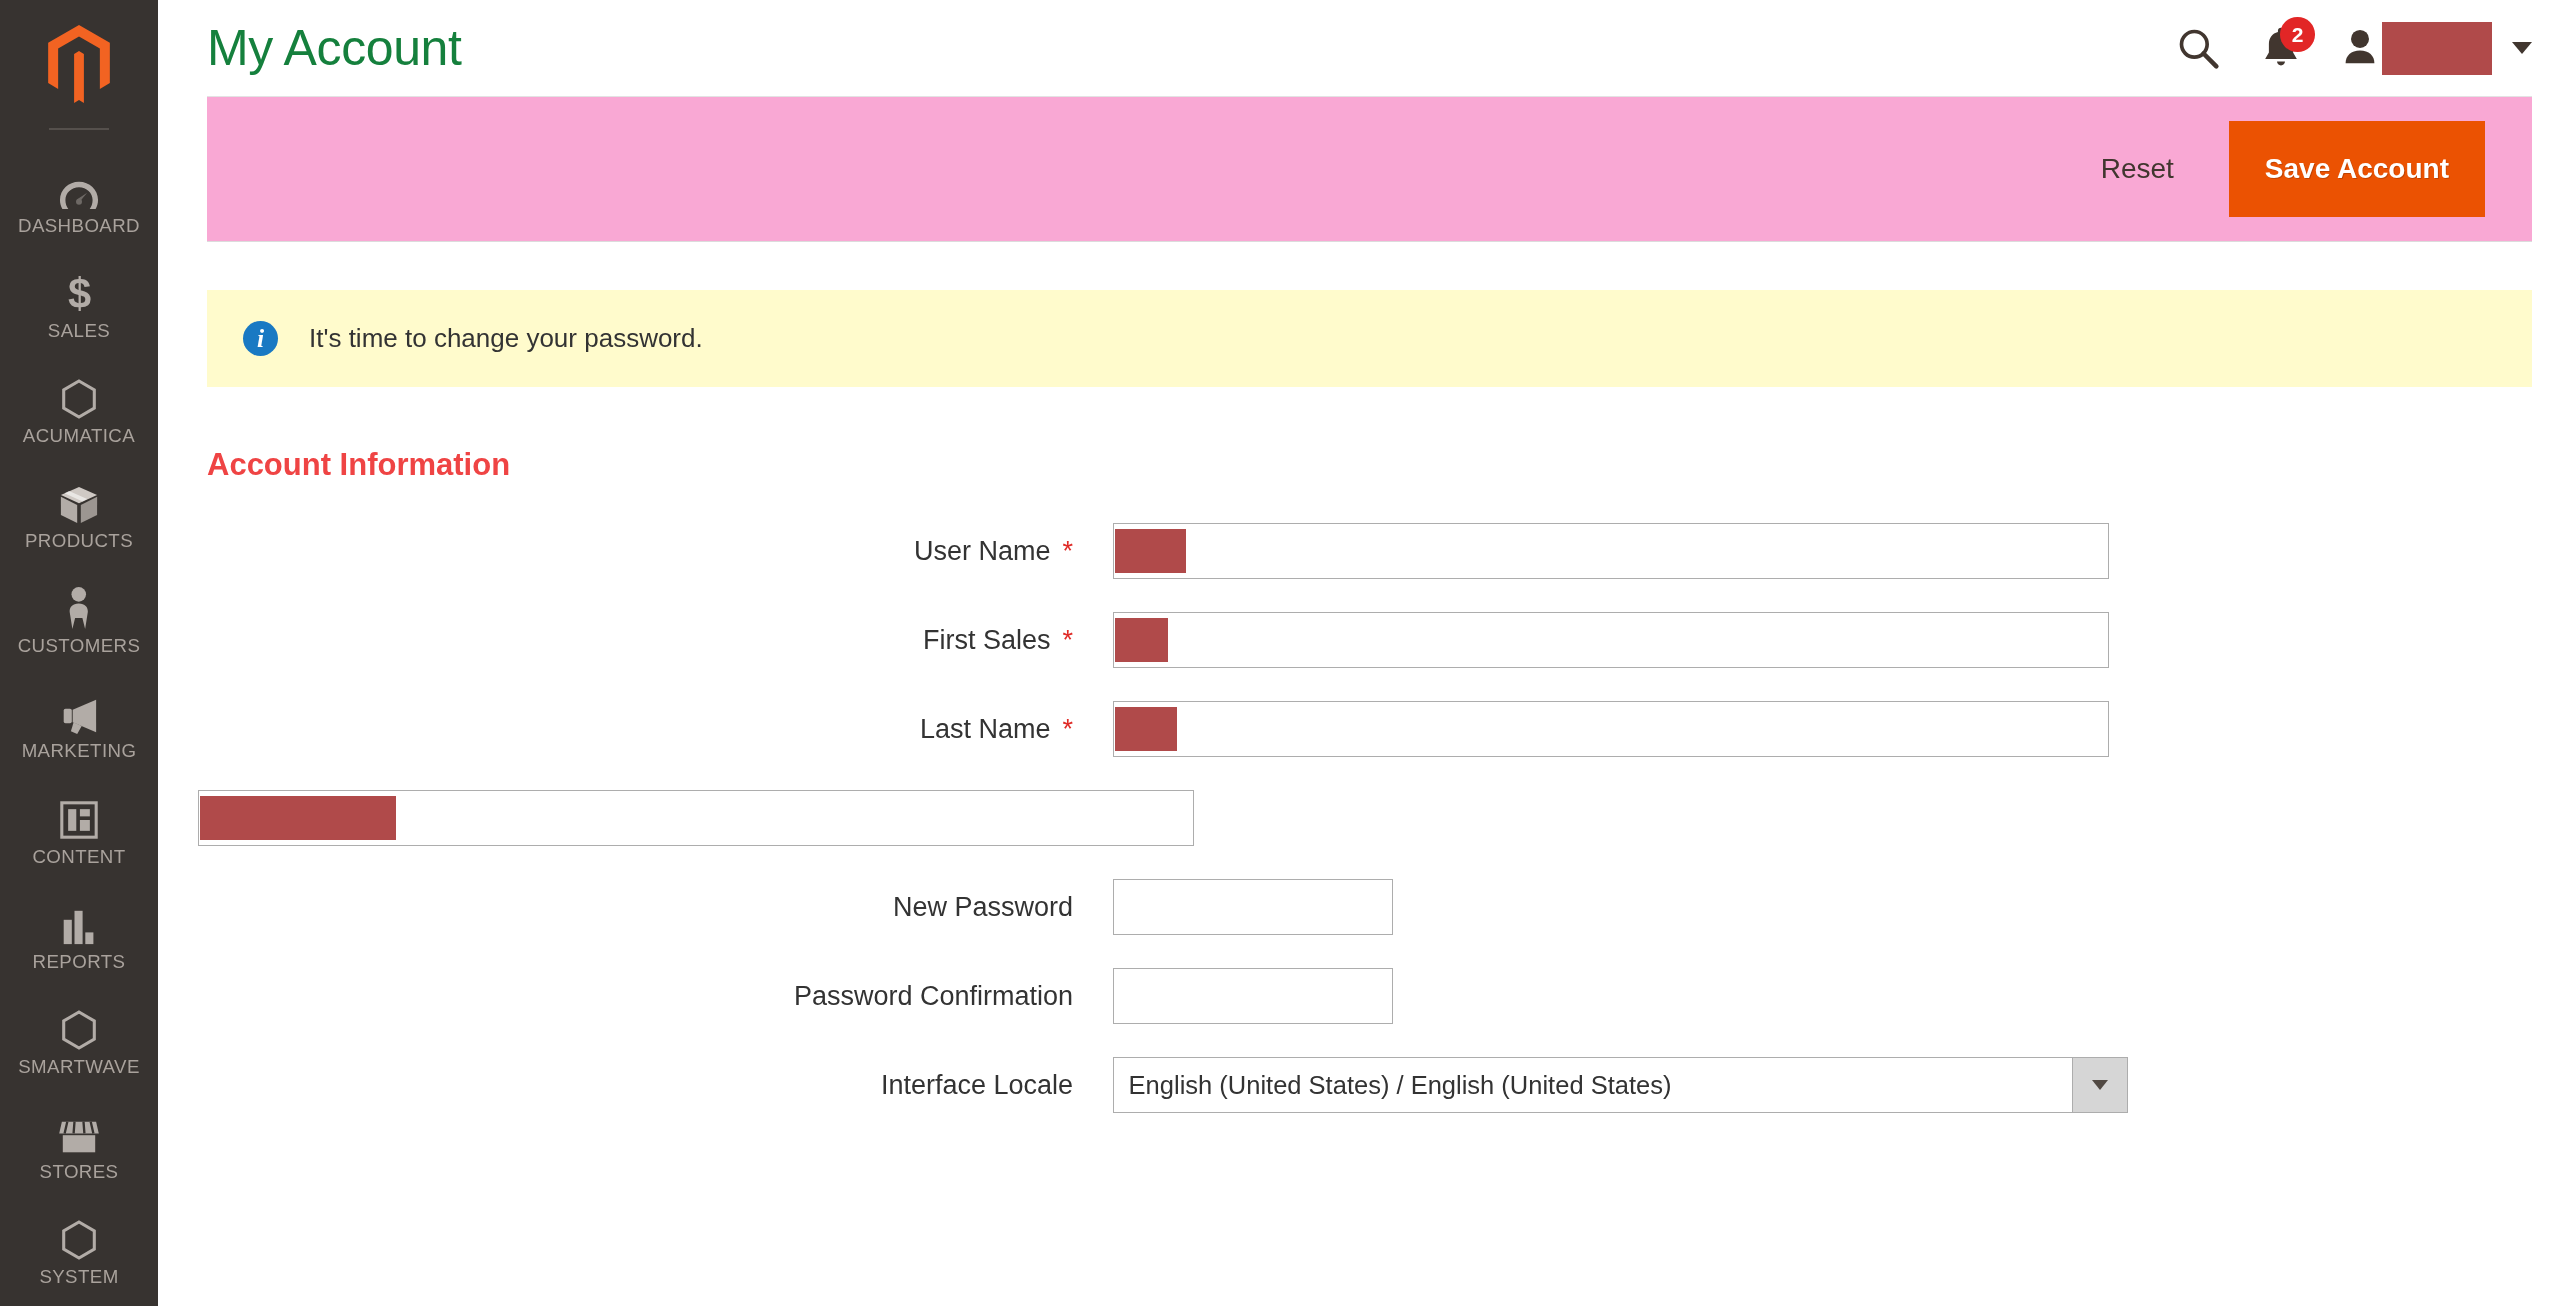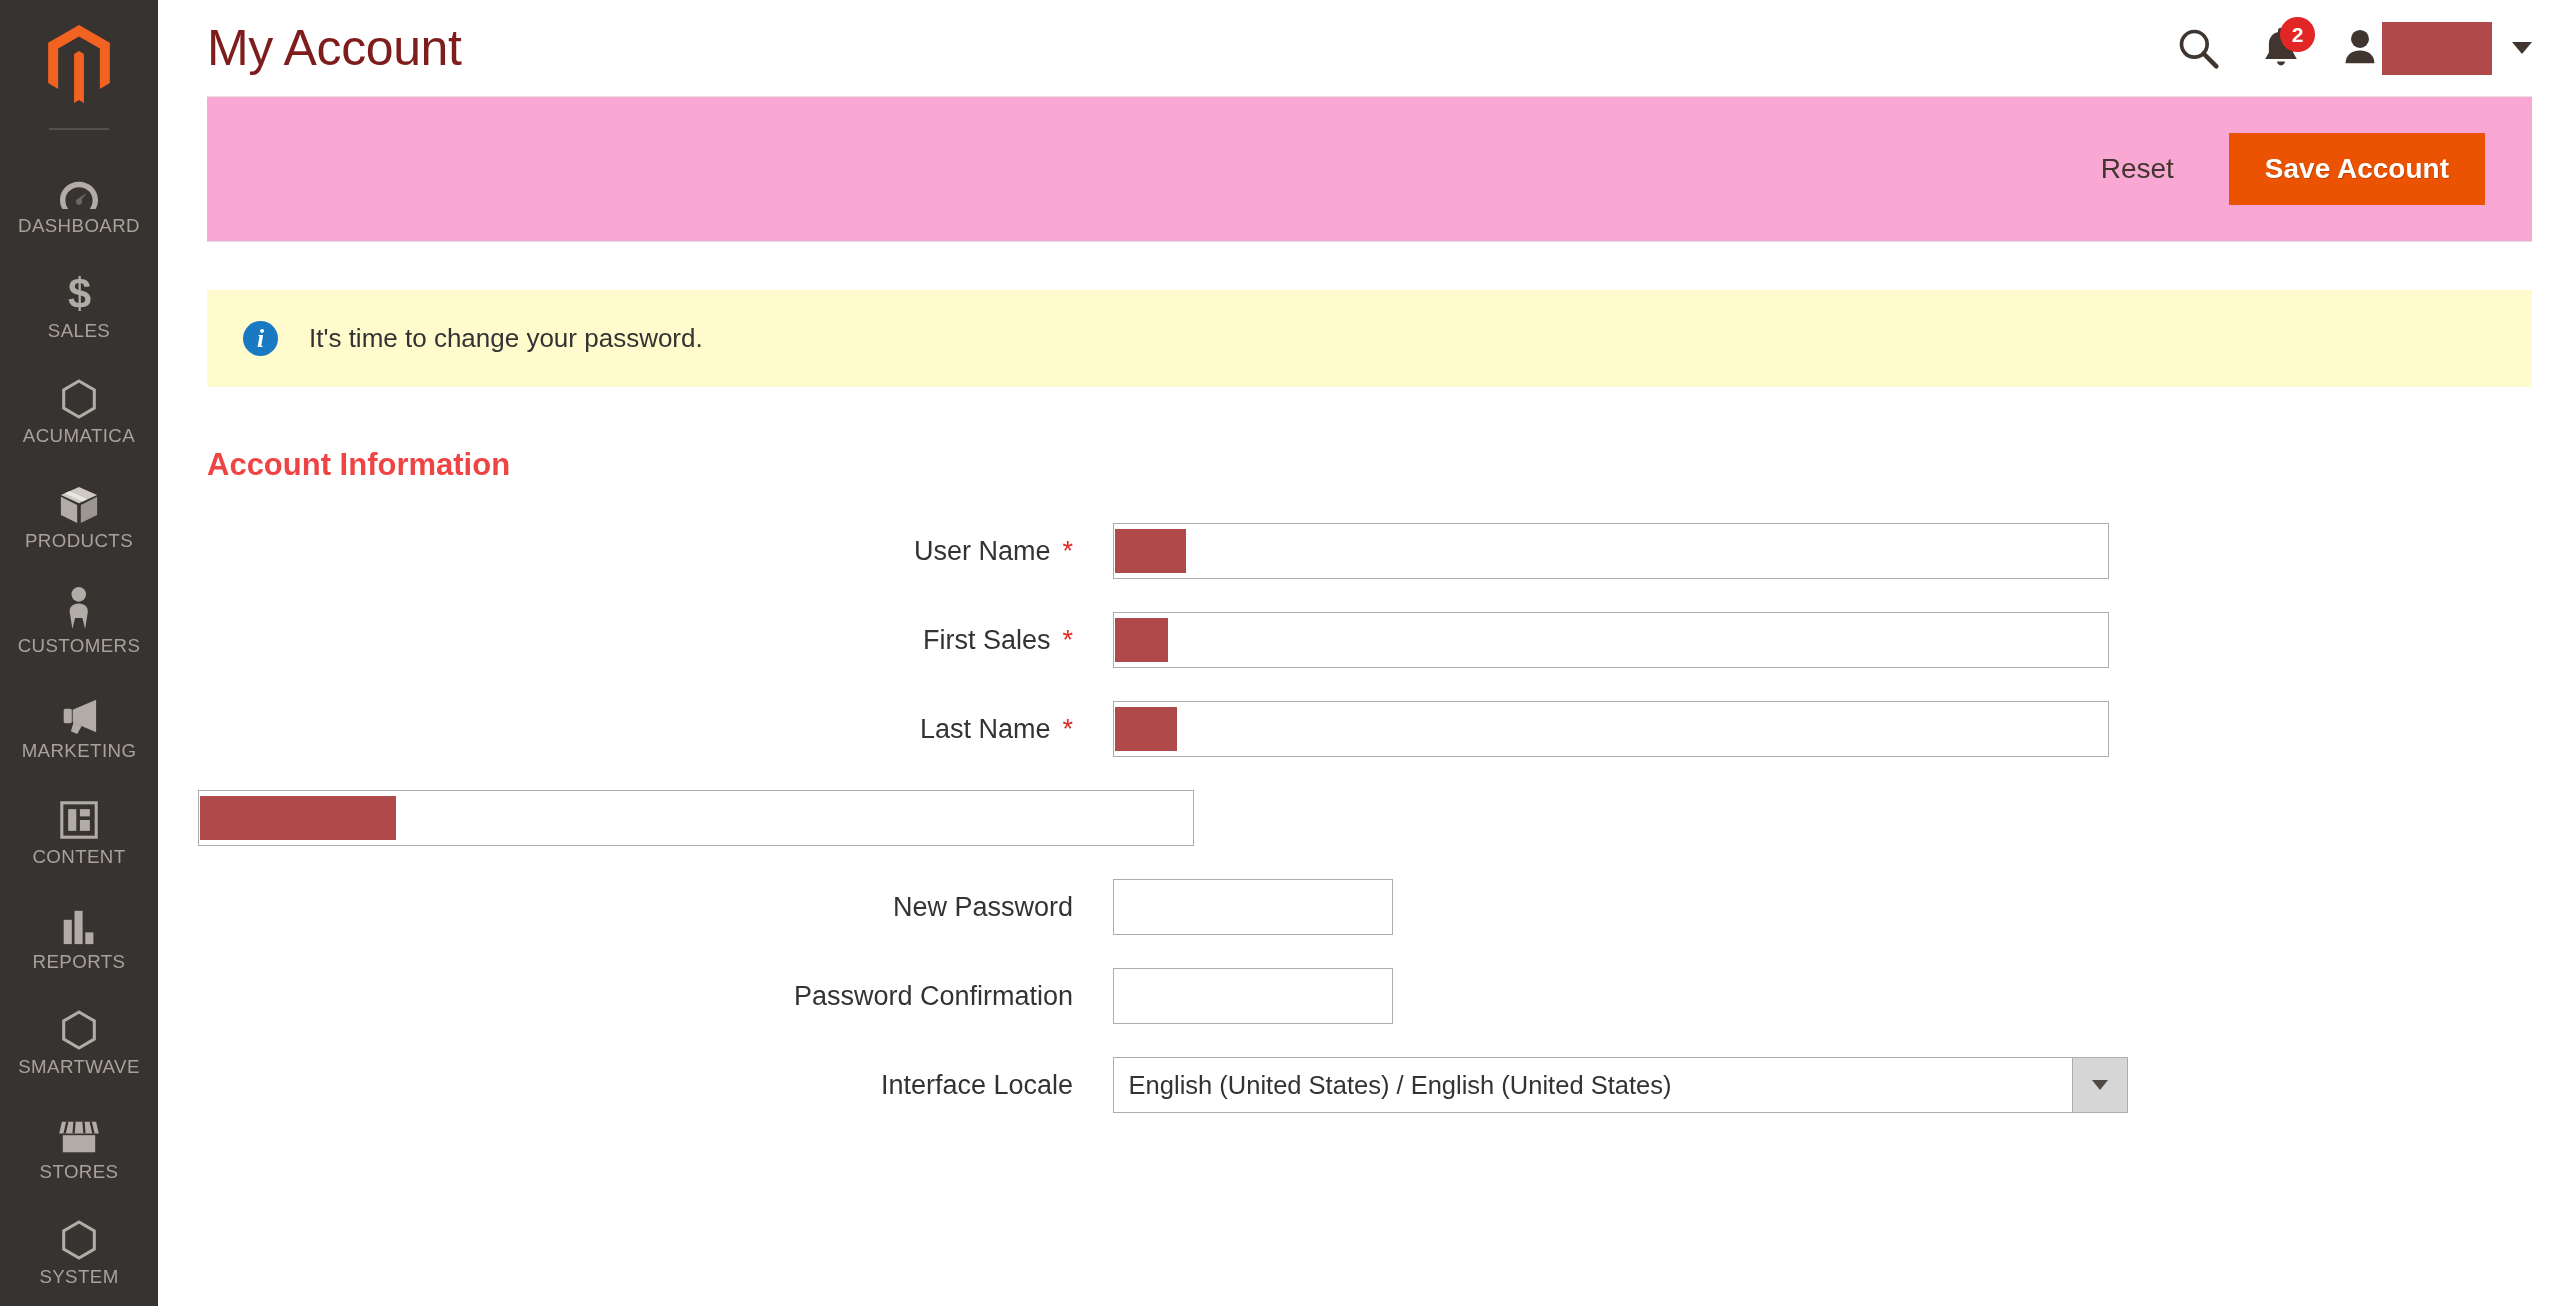--- a/index.html
+++ b/index.html
@@ -37,21 +37,21 @@
   }
 
   
   .main { flex: 1; height: 1306px; position: relative; background: #ffffff; }
 
   .topbar {
     height: 96px; display: flex; align-items: center;
     padding-left: 49px; padding-right: 44px;
   }
   .page-title {
-    font-size: 50px; font-weight: 400; color: #7f1d1d;
+    font-size: 50px; font-weight: 400; color: #15803d;
     letter-spacing: -0.4px; line-height: 1;
   }
   .top-actions { margin-left: auto; display: flex; align-items: center; gap: 40px; }
   .icon-btn { display: flex; align-items: center; justify-content: center; cursor: pointer; position: relative; }
   .bell-wrap { position: relative; width: 42px; height: 47px; }
   .badge {
     position: absolute; top: -7.3px; right: -12.8px;
     min-width: 35px; height: 35px; padding: 0 7.3px;
     border-radius: 17.3px; background: #e22626; color: #fff;
     font-size: 21px; font-weight: bold;
@@ -72,21 +72,21 @@
     display: flex; align-items: center; justify-content: flex-end;
     padding-right: 47px; gap: 55px;
   }
   .btn-reset {
     background: none; border: none; cursor: pointer;
     font-family: inherit; font-size: 28px; color: #41362f;
   }
   .btn-save {
     background: #eb5202; border: 0.9px solid #eb5202; color: #ffffff;
     font-family: inherit; font-size: 28px; font-weight: bold;
-    padding: 0 35px; height: 72px; cursor: pointer;
+    padding: 0 35px; height: 96px; cursor: pointer;
     text-shadow: 0.9px 0.9px 0 rgba(0,0,0,.18);
   }
 
   
   .notice {
     margin: 48px 44px 0 49px; height: 97px;
     background: #fffbcc; display: flex; align-items: center;
     padding-left: 36px; gap: 31px;
   }
   .info-ico {

